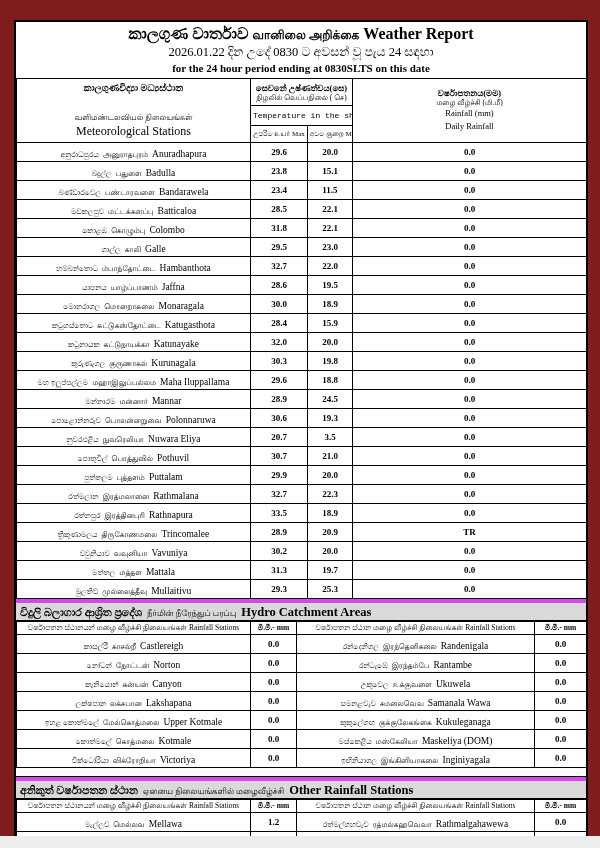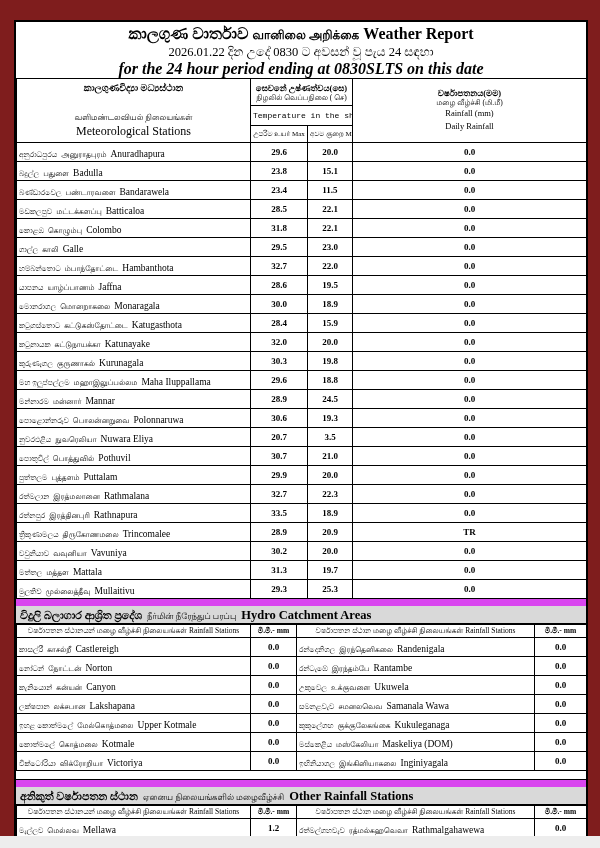--- a/index.html
+++ b/index.html
@@ -5,43 +5,43 @@
   html,body{margin:0;padding:0;background:#ededed;}
   .page{width:600px;height:836px;background:#7f1d1d;position:relative;overflow:hidden;
         font-family:"Liberation Serif","DejaVu Serif",serif;color:#000;}
   .doc{position:absolute;left:14px;top:20px;width:574px;border:2px solid #000;background:#fff;box-sizing:border-box;}
   .titleblock{text-align:center;padding:3px 0 2px;}
   .title{font-weight:bold;line-height:18px;}
   .t-si{font-size:16px;}
   .t-ta{font-size:12px;}
   .t-en{font-size:16px;}
   .date{font-size:12.5px;line-height:17px;}
-  .period{font-weight:bold;font-size:16px;line-height:15px;font-style:italic;}
+  .period{font-weight:bold;font-size:11px;line-height:15px;}
   table{border-collapse:collapse;width:100%;table-layout:fixed;}
   td{border:1px solid #000;overflow:hidden;white-space:nowrap;padding:0 2px;box-sizing:border-box;vertical-align:middle;}
   
   .h1 td{height:27px;text-align:center;}
   .h2 td{height:20px;text-align:center;font-family:Liberation Mono, monospace;}
   .h3 td{height:17px;text-align:center;}
   .hs{font-weight:bold;font-size:9.5px;line-height:10px;}
   .ht{font-size:8px;line-height:9px;margin-top:20px;}
   .he{font-size:12px;line-height:14px;padding-top:2px;}
   .hs2{font-weight:bold;font-size:8.5px;line-height:10px;}
   .ht2{font-size:7.5px;line-height:9px;}
   .he2{font-size:8.5px;line-height:13px;}
   .h2 td{font-size:8px;}
   .tiny{font-size:7px;}
   
   tbody tr{height:14px;}
-  .c-name,.p-name{text-align:left;}
+  .c-name,.p-name{text-align:center;}
   .xs{font-size:7.5px;}
   .en{font-size:9.5px;}
   .c-num,.c-rain,.p-mm{font-weight:bold;font-size:9px;text-align:center;}
   
-  .bar{height:17px;line-height:16px;background:#d9d9d9;border-top:7px solid #d946ef;border-bottom:1px solid #000;
+  .bar{height:17px;line-height:16px;background:#d9d9d9;border-top:4px solid #d946ef;border-bottom:1px solid #000;
        padding-left:4px;overflow:hidden;white-space:nowrap;}
   .b-si{font-weight:bold;font-size:11px;}
   .b-ta{font-size:8.5px;margin:0 5px;}
   .b-en{font-weight:bold;font-size:12.5px;}
   
   .ph td{height:13px;font-size:7.5px;text-align:center;}
   .ph .mmh{font-weight:bold;}
   .spacer{background:#fff;}
   .s8{height:8px;border-bottom:1px solid #000;}
 </style>

